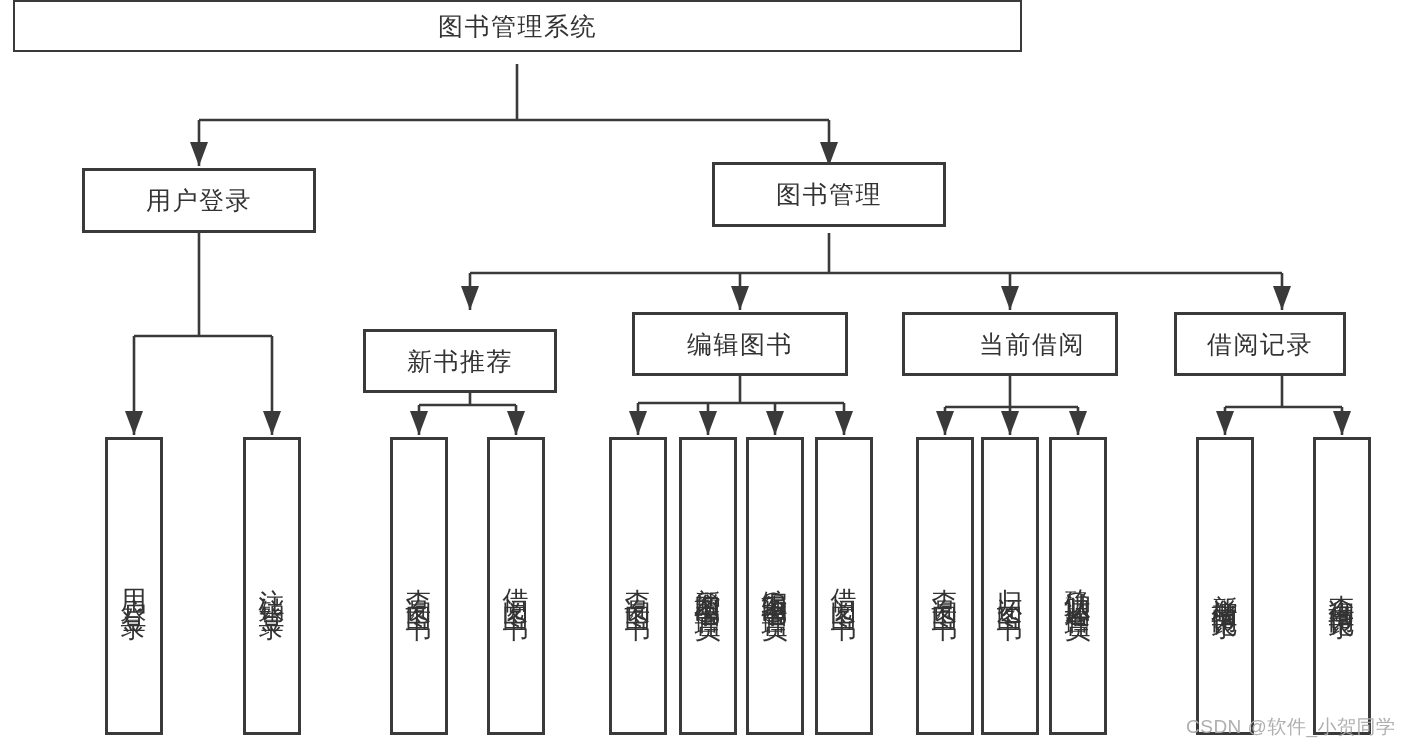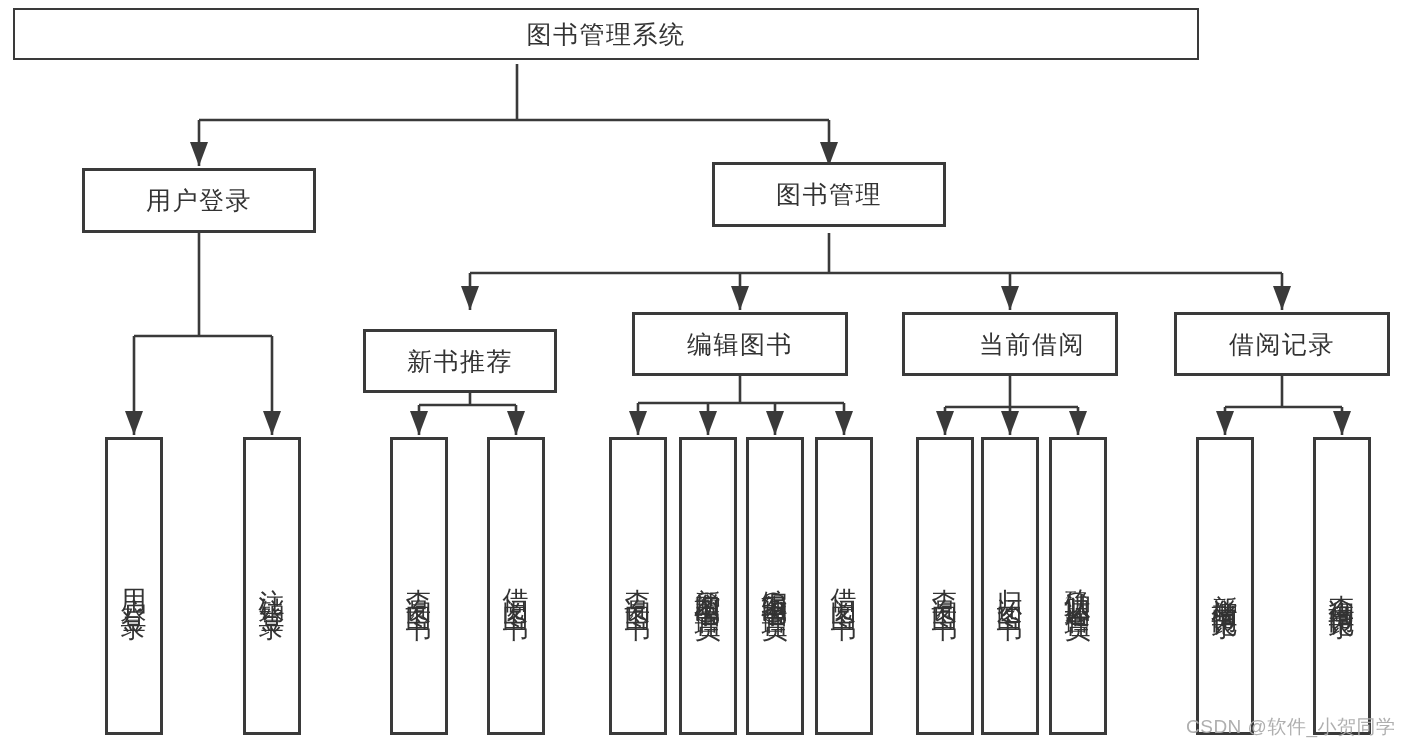--- a/index.html
+++ b/index.html
@@ -30,27 +30,27 @@
     position:absolute;top:437px;width:58px;height:298px;box-sizing:border-box;
     border:3px solid var(--border);background:var(--background);
     display:flex;align-items:center;justify-content:center;z-index:2;
   }
   .vtext{
     writing-mode:vertical-rl;text-orientation:mixed;
     font-size:26px;line-height:1;color:var(--text);letter-spacing:4px;
   }
   .vtext.loose{letter-spacing:9px;}
   
-  #root{left:13px;top:8px;width:1186px;height:52px;}
+  #root{left:13px;top:0;width:1009px;height:52px;}
   #n-user-login{left:82px;top:168px;width:234px;height:65px;}
   #n-book-mgmt{left:712px;top:162px;width:234px;height:65px;}
   #n-new-rec{left:363px;top:329px;width:194px;height:64px;}
   #n-book-borrow{left:632px;top:312px;width:216px;height:64px;}
   #n-current-borrow{left:902px;top:312px;width:216px;height:64px;padding-left:44px;}
-  #n-borrow-record{left:1174px;top:312px;width:216px;height:64px;}
+  #n-borrow-record{left:1174px;top:312px;width:172px;height:64px;}
   #lf-login{left:105px;}
   #lf-logout{left:243px;}
   #lf-rec-query{left:390px;}
   #lf-rec-borrow{left:487px;}
   #lf-bb-query{left:609px;}
   #lf-bb-add{left:679px;}
   #lf-bb-edit{left:746px;}
   #lf-bb-borrow{left:815px;}
   #lf-cb-query{left:916px;}
   #lf-cb-return{left:981px;}

